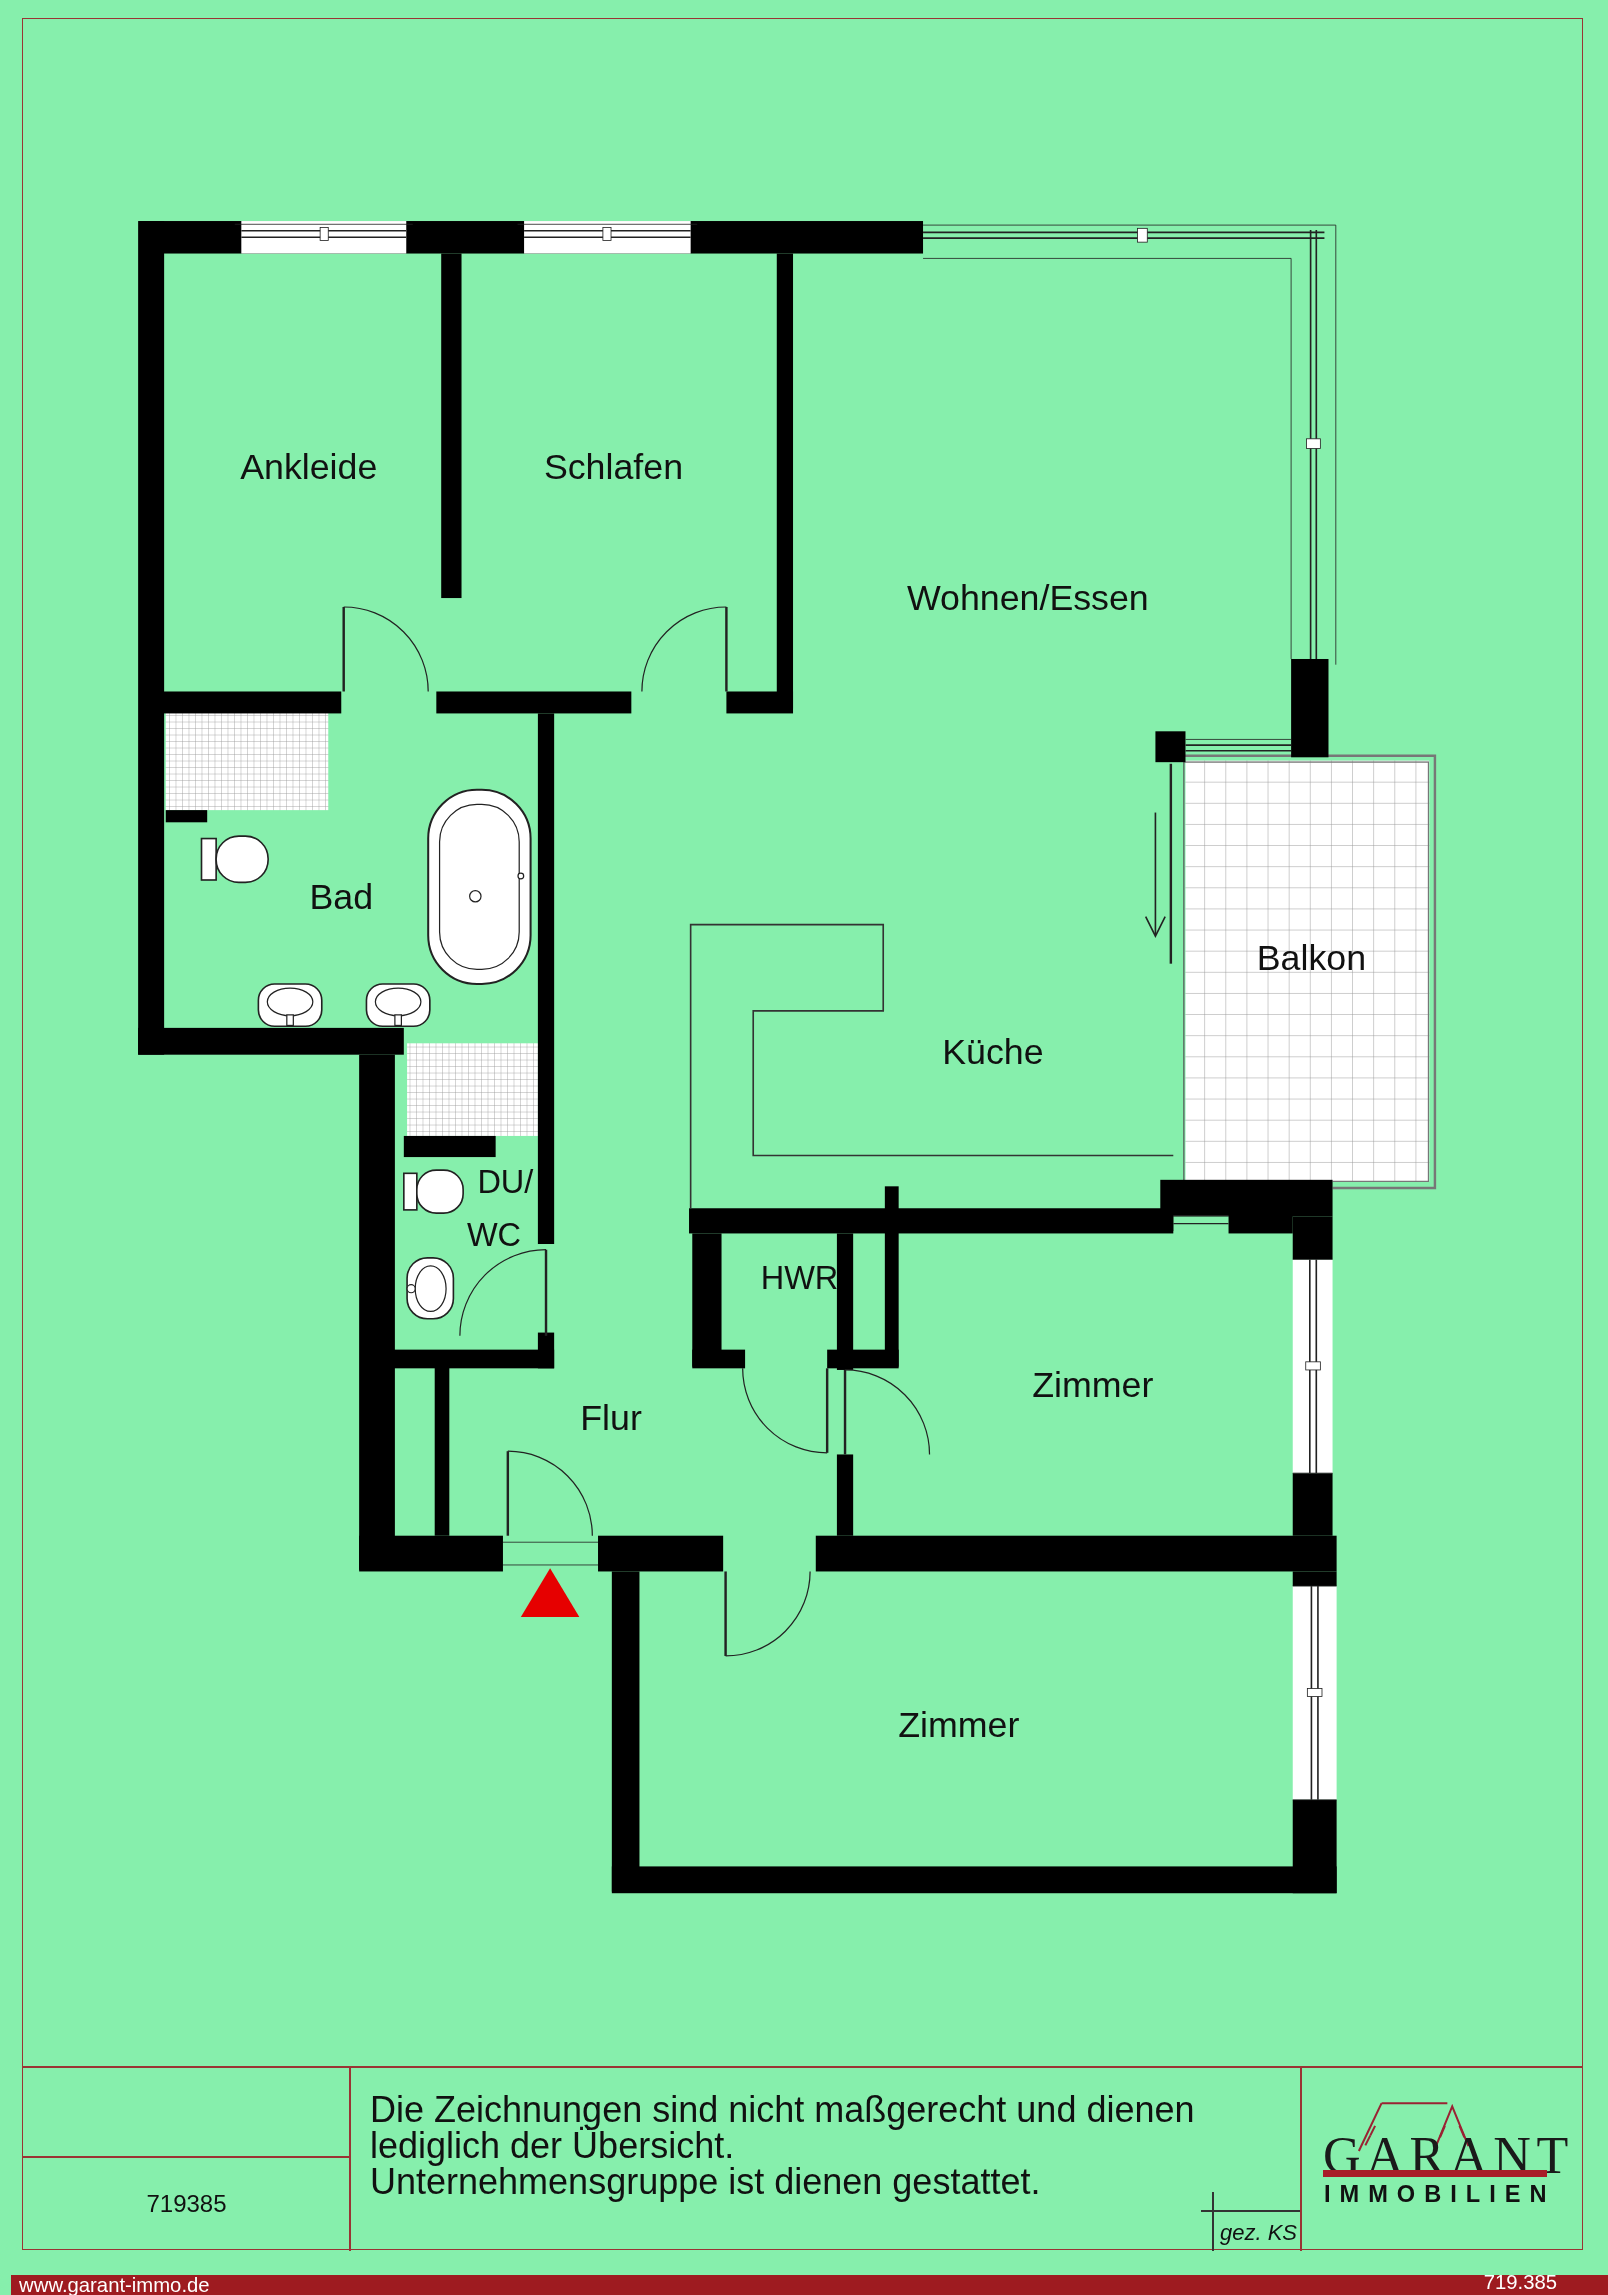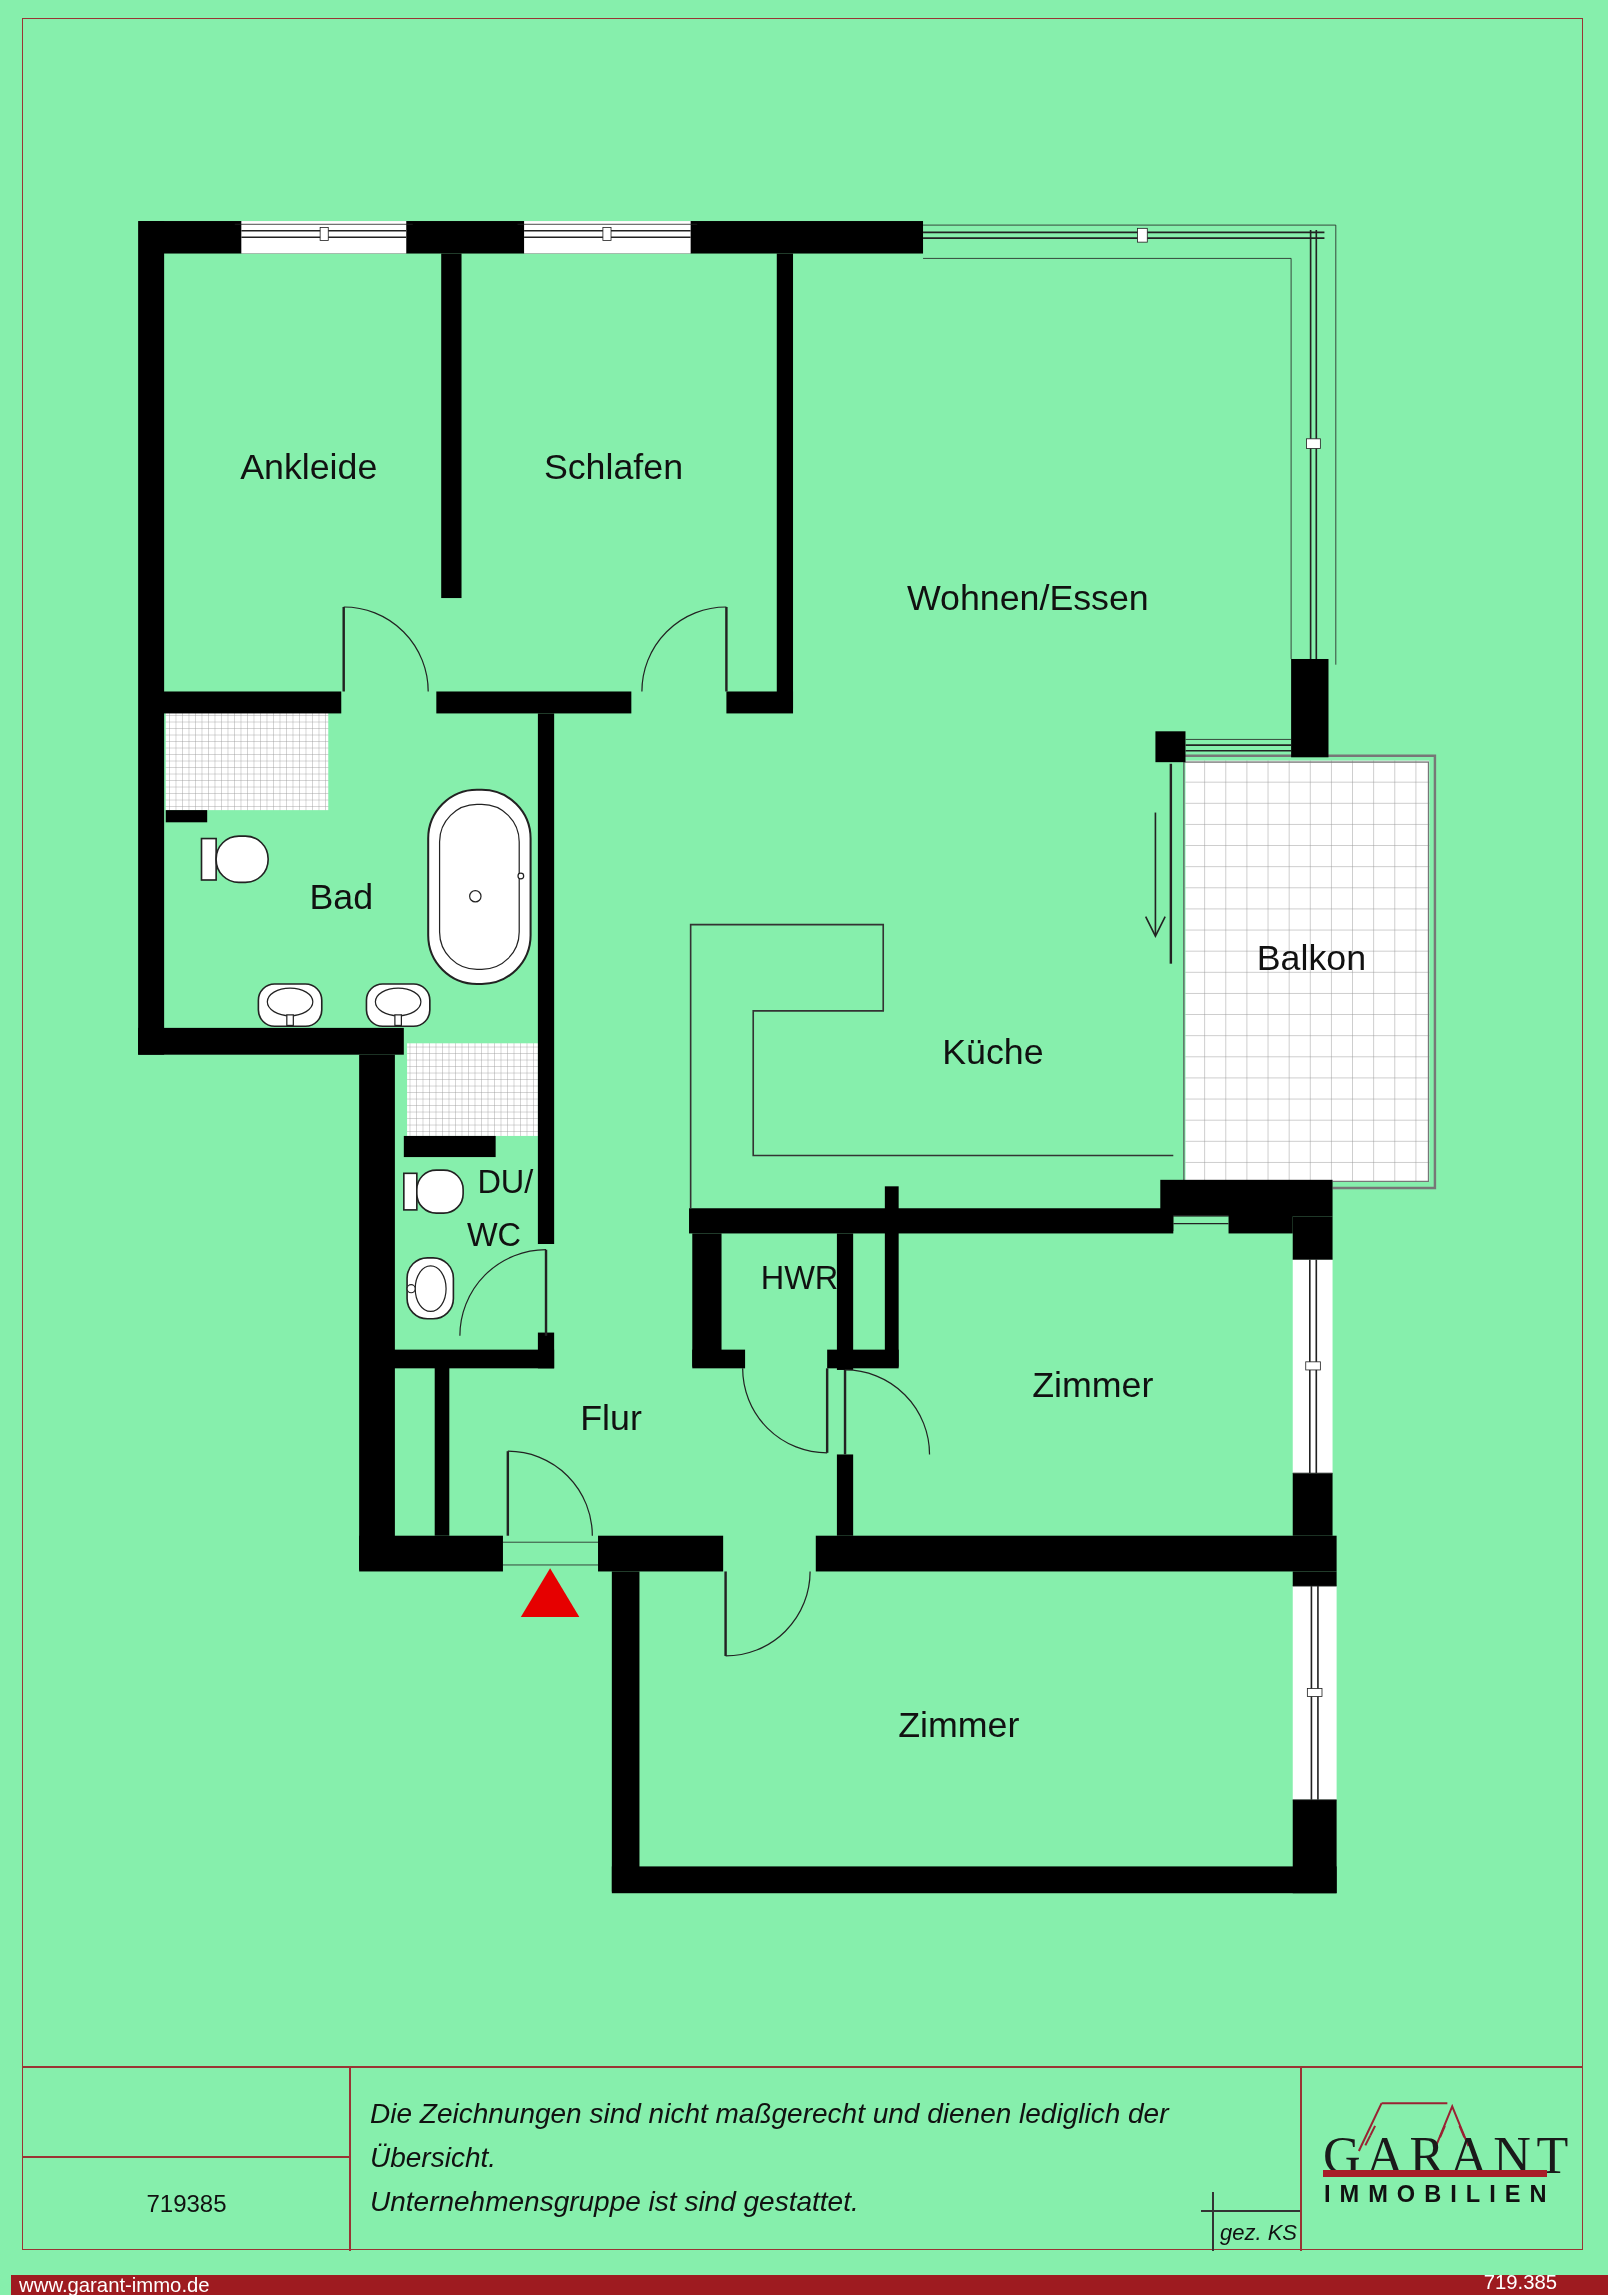--- a/index.html
+++ b/index.html
@@ -7,21 +7,21 @@
          font-family:"Liberation Sans", sans-serif;}
   .page-border{position:absolute;left:22px;top:18px;width:1559px;height:2230px;
                border:1.6px solid #9a3434;}
   .fp-svg{position:absolute;left:0;top:0;}
   
   .fline{position:absolute;background:#9a3434;}
   .cell-text{position:absolute;color:#111;display:flex;align-items:center;justify-content:center;}
   .objlabel{left:23px;top:2066px;width:327px;height:90px;font-size:36px;}
   .objnum{left:23px;top:2156px;width:327px;height:95px;font-size:24px;}
   .disclaimer{position:absolute;left:370px;top:2092px;width:918px;color:#111;
-              font-size:28px;line-height:44px;font-style:italic;}
+              font-size:36px;line-height:36px;}
   .gezline-h{position:absolute;left:1201px;top:2210px;width:99px;height:1.6px;background:#333;}
   .gezline-v{position:absolute;left:1212px;top:2192px;width:1.6px;height:59px;background:#333;}
   .gez{position:absolute;left:1220px;top:2220px;font-size:22px;color:#111;font-style:italic;}
   .logo-garant{position:absolute;left:1323px;top:2126px;width:228px;
                font-family:"Liberation Serif", serif;font-size:52px;letter-spacing:5.7px;color:#1a1a1a;}
   .logo-bar{position:absolute;left:1323px;top:2170px;width:224px;height:6.5px;background:#a81c28;}
   .logo-sub{position:absolute;left:1324px;top:2181px;width:228px;font-size:23.6px;font-weight:bold;
             letter-spacing:9px;color:#111;}
   .logo-roof{position:absolute;left:1341px;top:2095px;}
   .bottom-bar{position:absolute;left:11px;top:2275px;width:1608px;height:20.3px;background:#9e1b20;
@@ -270,21 +270,21 @@
 
   <div class="fline" style="left:23px;top:2066px;width:1560px;height:1.6px;"></div>
   <div class="fline" style="left:349px;top:2066px;width:1.6px;height:185px;"></div>
   <div class="fline" style="left:23px;top:2156px;width:328px;height:1.6px;"></div>
   <div class="fline" style="left:1300px;top:2066px;width:1.6px;height:185px;"></div>
 
   <div class="cell-text objnum">719385</div>
 
   <div class="disclaimer">
     <div>Die Zeichnungen sind nicht maßgerecht und dienen lediglich der Übersicht.</div>
-    <div>Unternehmensgruppe ist sind gestattet.</div>
+    <div>Unternehmensgruppe ist dienen gestattet.</div>
   </div>
 
   <div class="gezline-h"></div>
   <div class="gezline-v"></div>
   <div class="gez">gez. KS</div>
 
   <svg class="logo-roof" width="138" height="65" viewBox="0 0 170 80">
     <g stroke="#9a2233" stroke-width="2.5" fill="none">
       <line x1="22" y1="69" x2="50" y2="10"></line>
       <line x1="50" y1="10" x2="131" y2="10"></line>

